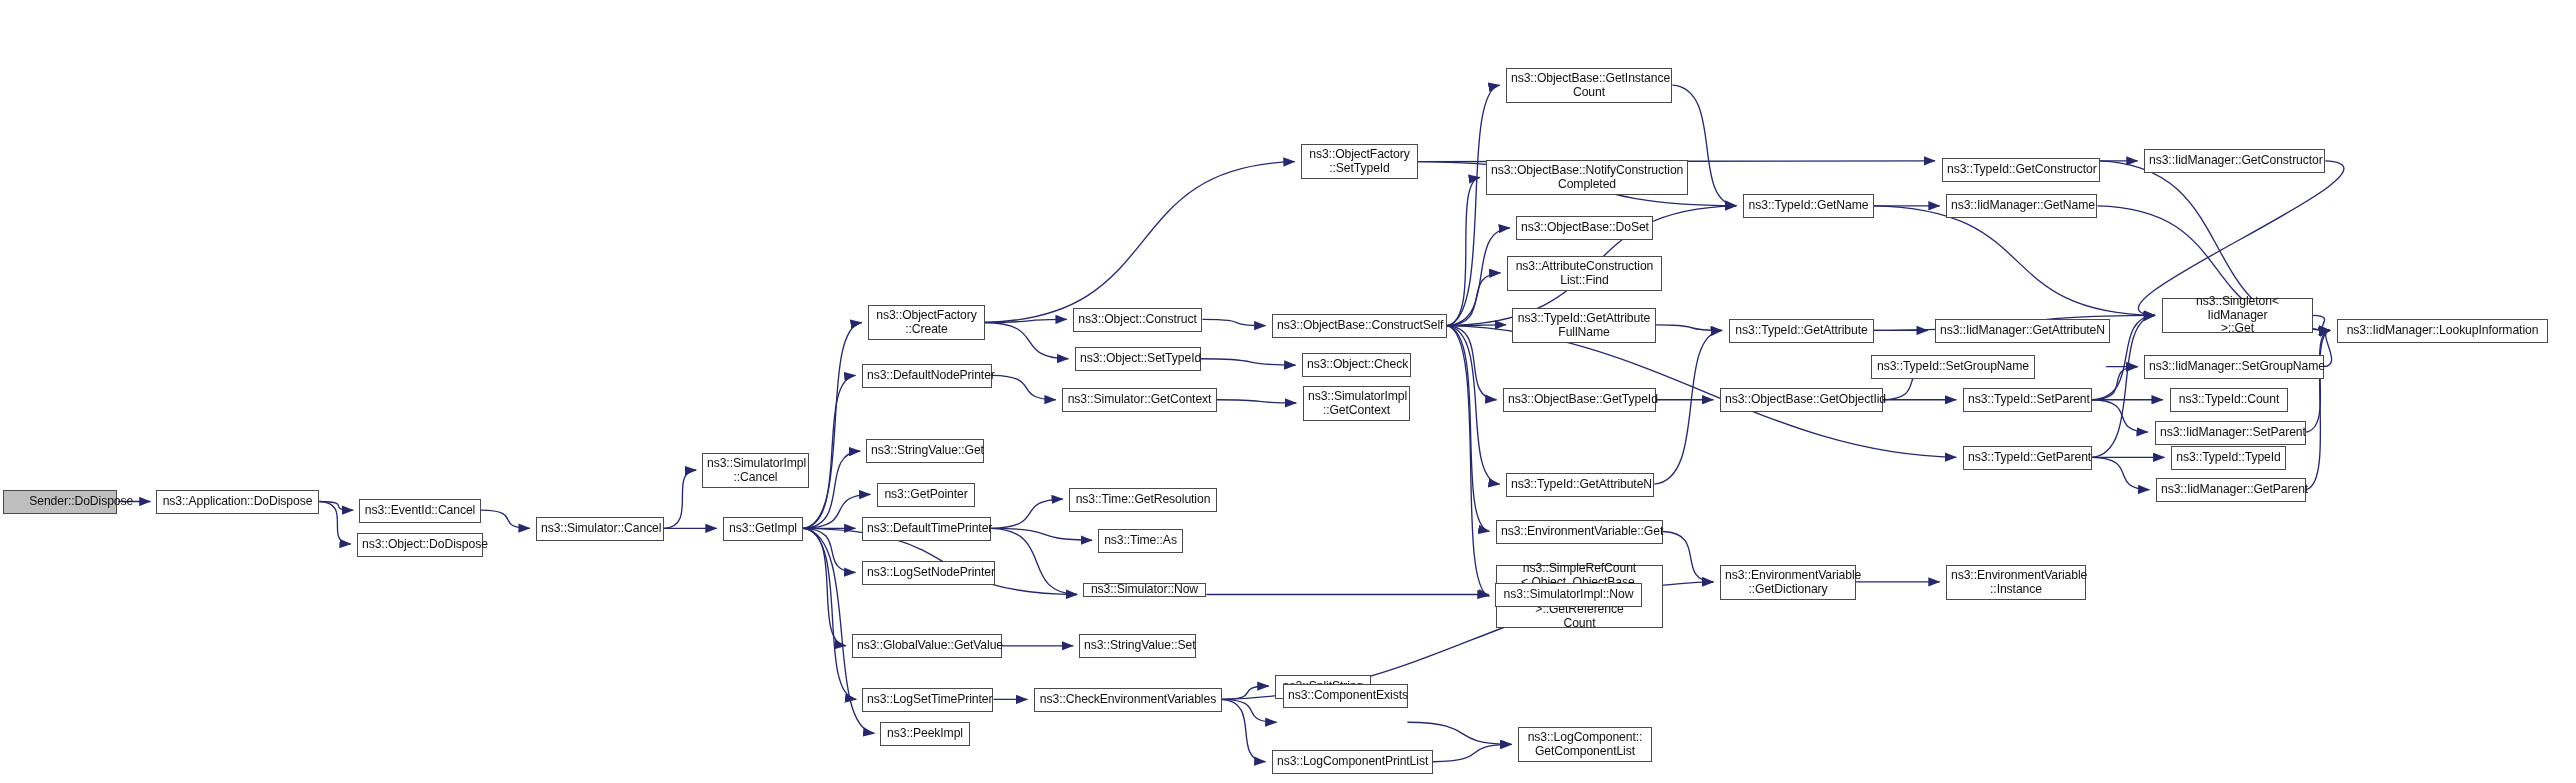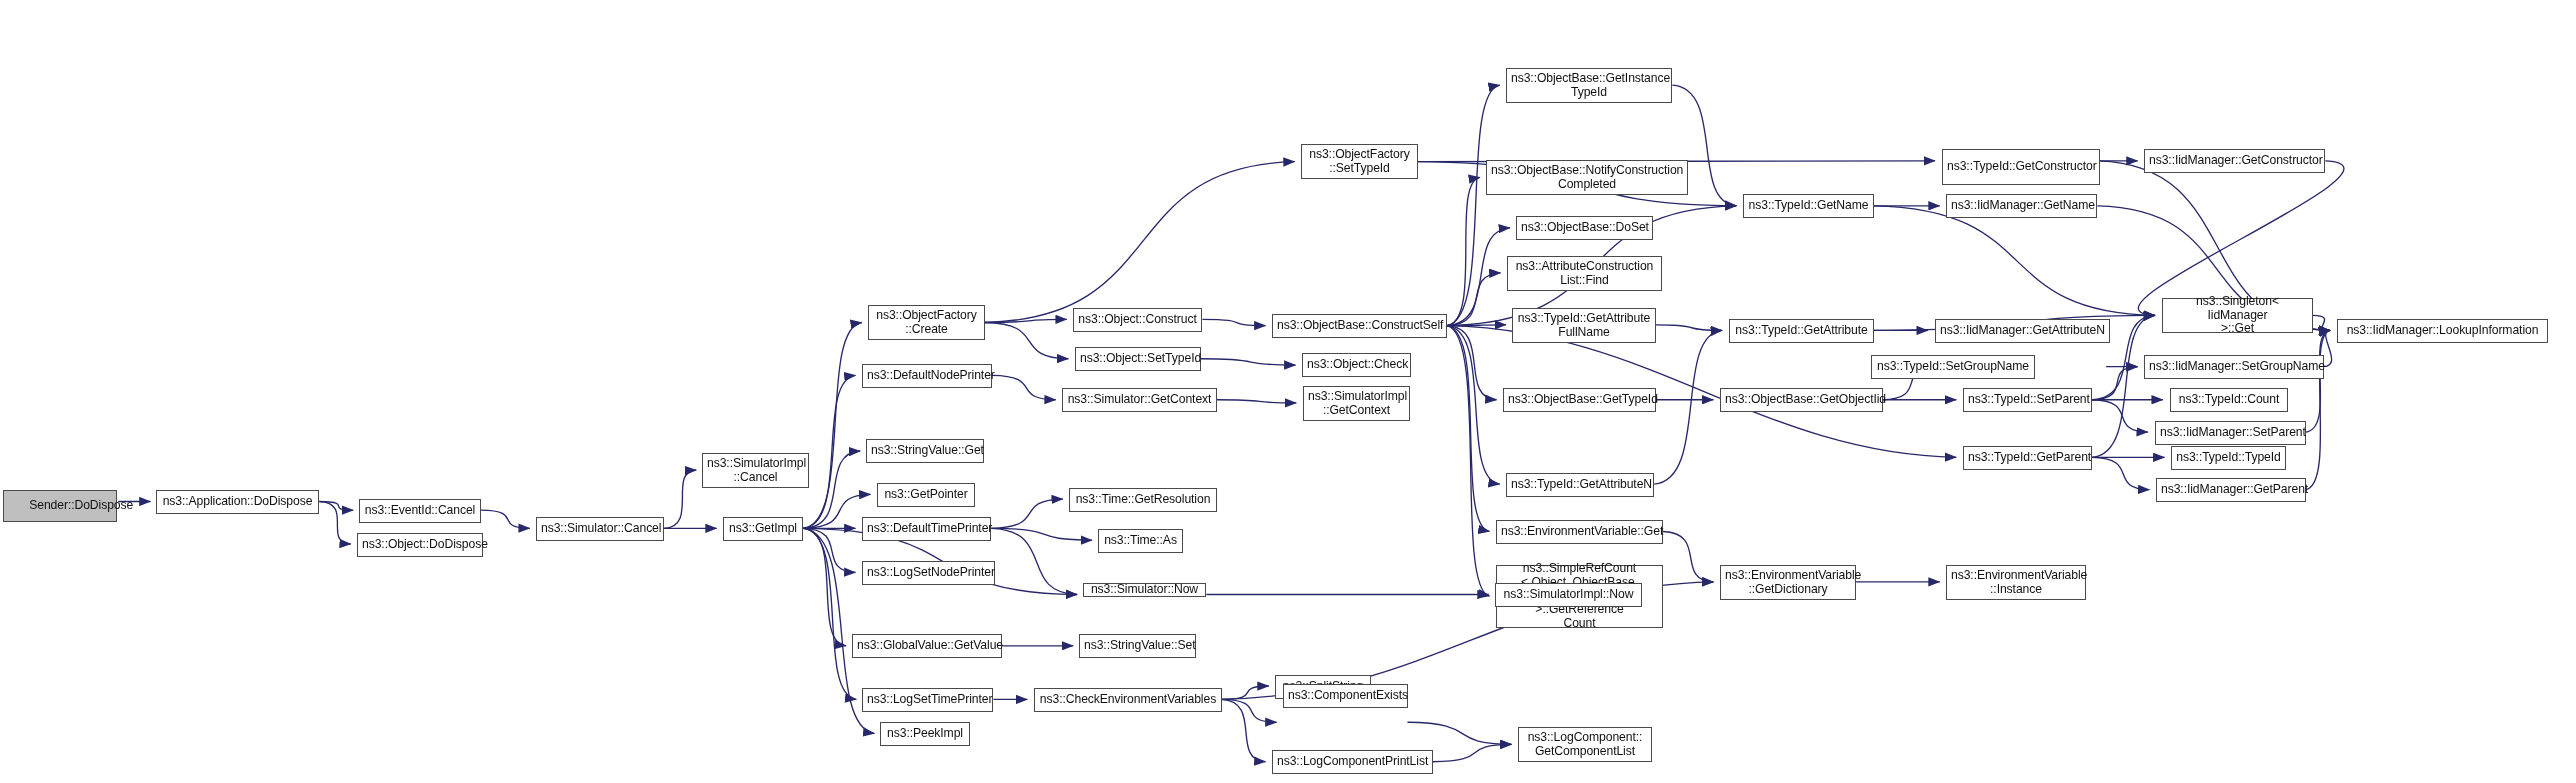--- a/index.html
+++ b/index.html
@@ -132,21 +132,21 @@
         <path d="M 2932 400 C 2966.5 400.57, 2927.5 418.43, 2954 419" marker-end="url(#arrowhead)"></path>
         <path d="M 2946 465 C 2972.8 463.62, 2935.2 420.38, 2954 419" marker-end="url(#arrowhead)"></path>
         <path d="M 2923 548 C 2962.45 544.13, 2922.55 422.87, 2954 419" marker-end="url(#arrowhead)"></path>
         <path d="M 2923 621 C 2962.45 614.94, 2922.55 425.06, 2954 419" marker-end="url(#arrowhead)"></path>
         <path d="M 1797 205 C 2057 204.97, 2201 204.03, 2453 204" marker-end="url(#arrowhead)"></path>
         <path d="M 1834 413 C 2094 418.01, 2228 574.99, 2480 580" marker-end="url(#arrowhead)"></path>
         <path d="M 1018 670 C 1231.25 672.52, 1159.75 751.48, 1365 754" marker-end="url(#arrowhead)"></path>
       </g>
   </svg>
   <div id="nodes-layer">
-      <div class="gnode root" style="left: 3.2px; top: 490px; width: 114px; height: 32px; padding-left: 25px;"><span>Sender::DoDispose</span></div>
+      <div class="gnode root" style="left: 3.2px; top: 490px; width: 114px; height: 24px; padding-left: 25px;"><span>Sender::DoDispose</span></div>
       <div class="gnode" style="left: 156px; top: 490px; width: 163px; height: 24px;"><span>ns3::Application::DoDispose</span></div>
       <div class="gnode" style="left: 359px; top: 499px; width: 122px; height: 24px;"><span>ns3::EventId::Cancel</span></div>
       <div class="gnode" style="left: 357px; top: 533px; width: 126px; height: 24px;"><span>ns3::Object::DoDispose</span></div>
       <div class="gnode" style="left: 536px; top: 517px; width: 128px; height: 24px;"><span>ns3::Simulator::Cancel</span></div>
       <div class="gnode" style="left: 702px; top: 453px; width: 107px; height: 35px;"><span>ns3::SimulatorImpl
 ::Cancel</span></div>
       <div class="gnode" style="left: 723px; top: 517px; width: 80px; height: 24px;"><span>ns3::GetImpl</span></div>
       <div class="gnode" style="left: 868px; top: 305px; width: 117px; height: 35px;"><span>ns3::ObjectFactory
 ::Create</span></div>
       <div class="gnode" style="left: 862px; top: 364px; width: 130px; height: 24px;"><span>ns3::DefaultNodePrinter</span></div>
@@ -161,21 +161,21 @@
 ::SetTypeId</span></div>
       <div class="gnode" style="left: 1073px; top: 308px; width: 129px; height: 24px;"><span>ns3::Object::Construct</span></div>
       <div class="gnode" style="left: 1075px; top: 347px; width: 126px; height: 24px;"><span>ns3::Object::SetTypeId</span></div>
       <div class="gnode" style="left: 1062px; top: 388px; width: 155px; height: 24px;"><span>ns3::Simulator::GetContext</span></div>
       <div class="gnode" style="left: 1069px; top: 488px; width: 148px; height: 24px;"><span>ns3::Time::GetResolution</span></div>
       <div class="gnode" style="left: 1098px; top: 529px; width: 85px; height: 24px;"><span>ns3::Time::As</span></div>
       <div class="gnode" style="left: 1083px; top: 583px; width: 123px; height: 14px;"><span>ns3::Simulator::Now</span></div>
       <div class="gnode" style="left: 1079px; top: 634px; width: 117px; height: 24px;"><span>ns3::StringValue::Set</span></div>
       <div class="gnode" style="left: 1034px; top: 688px; width: 188px; height: 24px;"><span>ns3::CheckEnvironmentVariables</span></div>
       <div class="gnode" style="left: 1506px; top: 68px; width: 166px; height: 35px;"><span>ns3::ObjectBase::GetInstance
-TypeId</span></div>
+Count</span></div>
       <div class="gnode" style="left: 1486px; top: 160px; width: 202px; height: 35px;"><span>ns3::ObjectBase::NotifyConstruction
 Completed</span></div>
       <div class="gnode" style="left: 1516px; top: 216px; width: 137px; height: 24px;"><span>ns3::ObjectBase::DoSet</span></div>
       <div class="gnode" style="left: 1507px; top: 256px; width: 155px; height: 35px;"><span>ns3::AttributeConstruction
 List::Find</span></div>
       <div class="gnode" style="left: 1272px; top: 314px; width: 175px; height: 24px;"><span>ns3::ObjectBase::ConstructSelf</span></div>
       <div class="gnode" style="left: 1302px; top: 353px; width: 109px; height: 24px;"><span>ns3::Object::Check</span></div>
       <div class="gnode" style="left: 1303px; top: 386px; width: 107px; height: 35px;"><span>ns3::SimulatorImpl
 ::GetContext</span></div>
       <div class="gnode" style="left: 1512px; top: 308px; width: 144px; height: 35px;"><span>ns3::TypeId::GetAttribute
@@ -194,21 +194,21 @@
       <div class="gnode" style="left: 1518px; top: 727px; width: 134px; height: 35px;"><span>ns3::LogComponent::
 GetComponentList</span></div>
       <div class="gnode" style="left: 1720px; top: 565px; width: 136px; height: 35px;"><span>ns3::EnvironmentVariable
 ::GetDictionary</span></div>
       <div class="gnode" style="left: 1743px; top: 194px; width: 131px; height: 24px;"><span>ns3::TypeId::GetName</span></div>
       <div class="gnode" style="left: 1729px; top: 319px; width: 145px; height: 24px;"><span>ns3::TypeId::GetAttribute</span></div>
       <div class="gnode" style="left: 1720px; top: 388px; width: 163px; height: 24px;"><span>ns3::ObjectBase::GetObjectIid</span></div>
       <div class="gnode" style="left: 1871px; top: 355px; width: 164px; height: 24px; align-items: center;"><span>ns3::TypeId::SetGroupName</span></div>
       <div class="gnode" style="left: 1963px; top: 388px; width: 129px; height: 24px;"><span>ns3::TypeId::SetParent</span></div>
       <div class="gnode" style="left: 1963px; top: 446px; width: 129px; height: 24px; text-align: right;"><span>ns3::TypeId::GetParent</span></div>
-      <div class="gnode" style="left: 1942px; top: 149px; width: 158px; height: 36px;"><span>ns3::TypeId::GetConstructor</span></div>
+      <div class="gnode" style="left: 1942px; top: 158px; width: 158px; height: 24px;"><span>ns3::TypeId::GetConstructor</span></div>
       <div class="gnode" style="left: 1946px; top: 194px; width: 151px; height: 24px;"><span>ns3::IidManager::GetName</span></div>
       <div class="gnode" style="left: 1935px; top: 319px; width: 175px; height: 24px;"><span>ns3::IidManager::GetAttributeN</span></div>
       <div class="gnode" style="left: 2144px; top: 149px; width: 181px; height: 24px;"><span>ns3::IidManager::GetConstructor</span></div>
       <div class="gnode" style="left: 2162px; top: 298px; width: 151px; height: 35px;"><span>ns3::Singleton&lt; IidManager
 &gt;::Get</span></div>
       <div class="gnode" style="left: 2144px; top: 355px; width: 180px; height: 24px;"><span>ns3::IidManager::SetGroupName</span></div>
       <div class="gnode" style="left: 2170px; top: 388px; width: 118px; height: 24px;"><span>ns3::TypeId::Count</span></div>
       <div class="gnode" style="left: 2155px; top: 421px; width: 151px; height: 24px;"><span>ns3::IidManager::SetParent</span></div>
       <div class="gnode" style="left: 2171px; top: 446px; width: 115px; height: 24px;"><span>ns3::TypeId::TypeId</span></div>
       <div class="gnode" style="left: 2156px; top: 478px; width: 150px; height: 24px;"><span>ns3::IidManager::GetParent</span></div>

